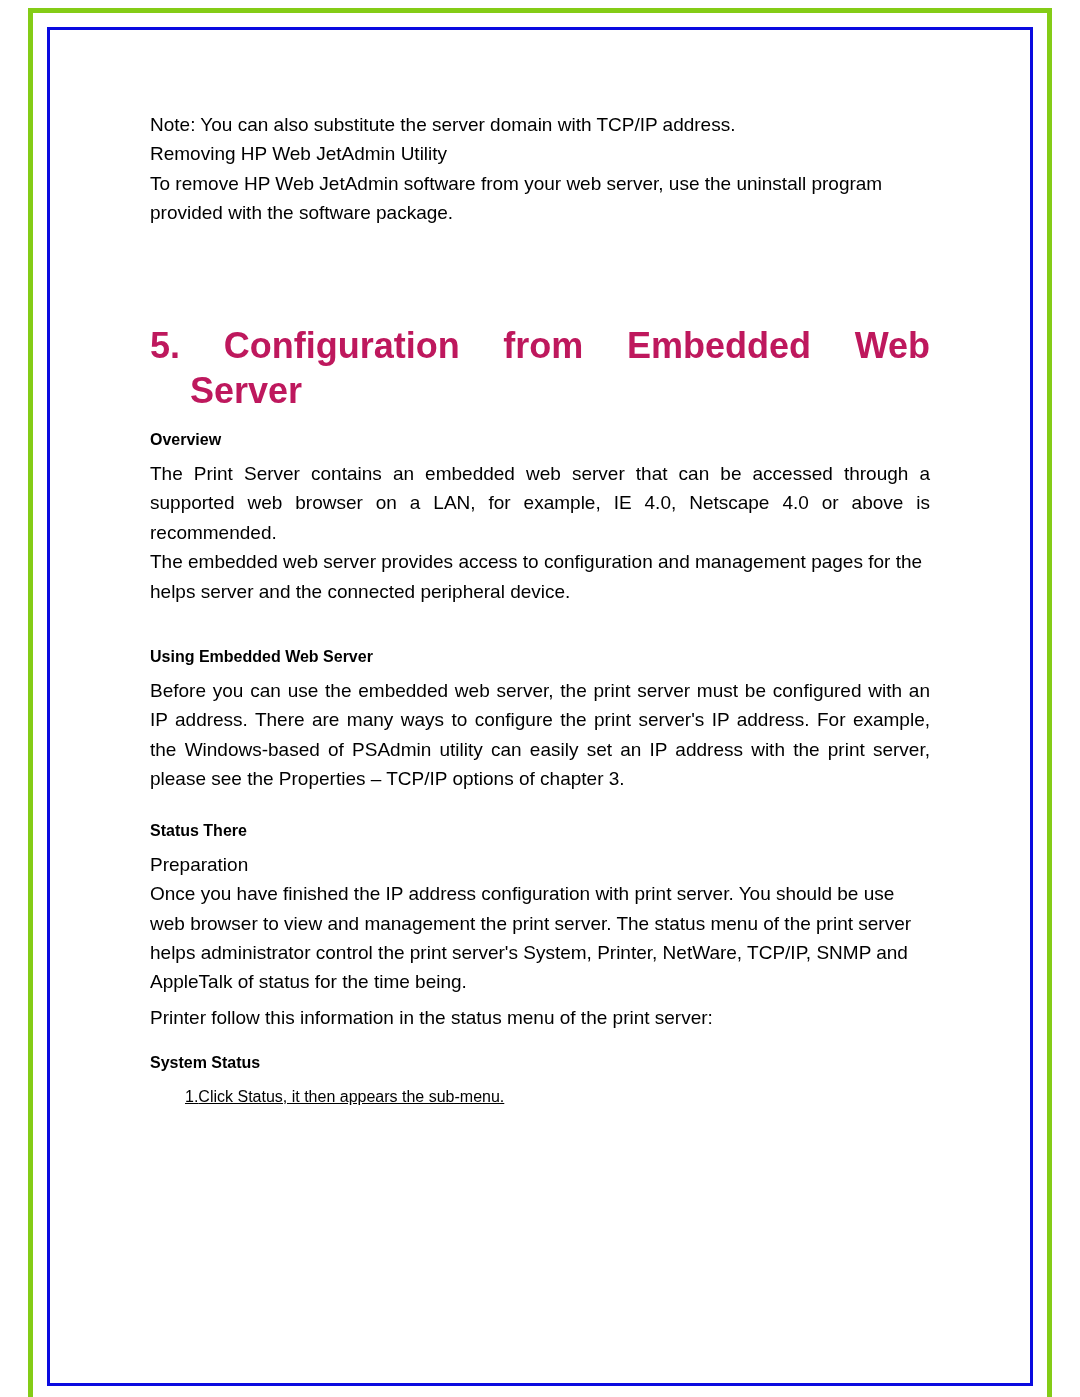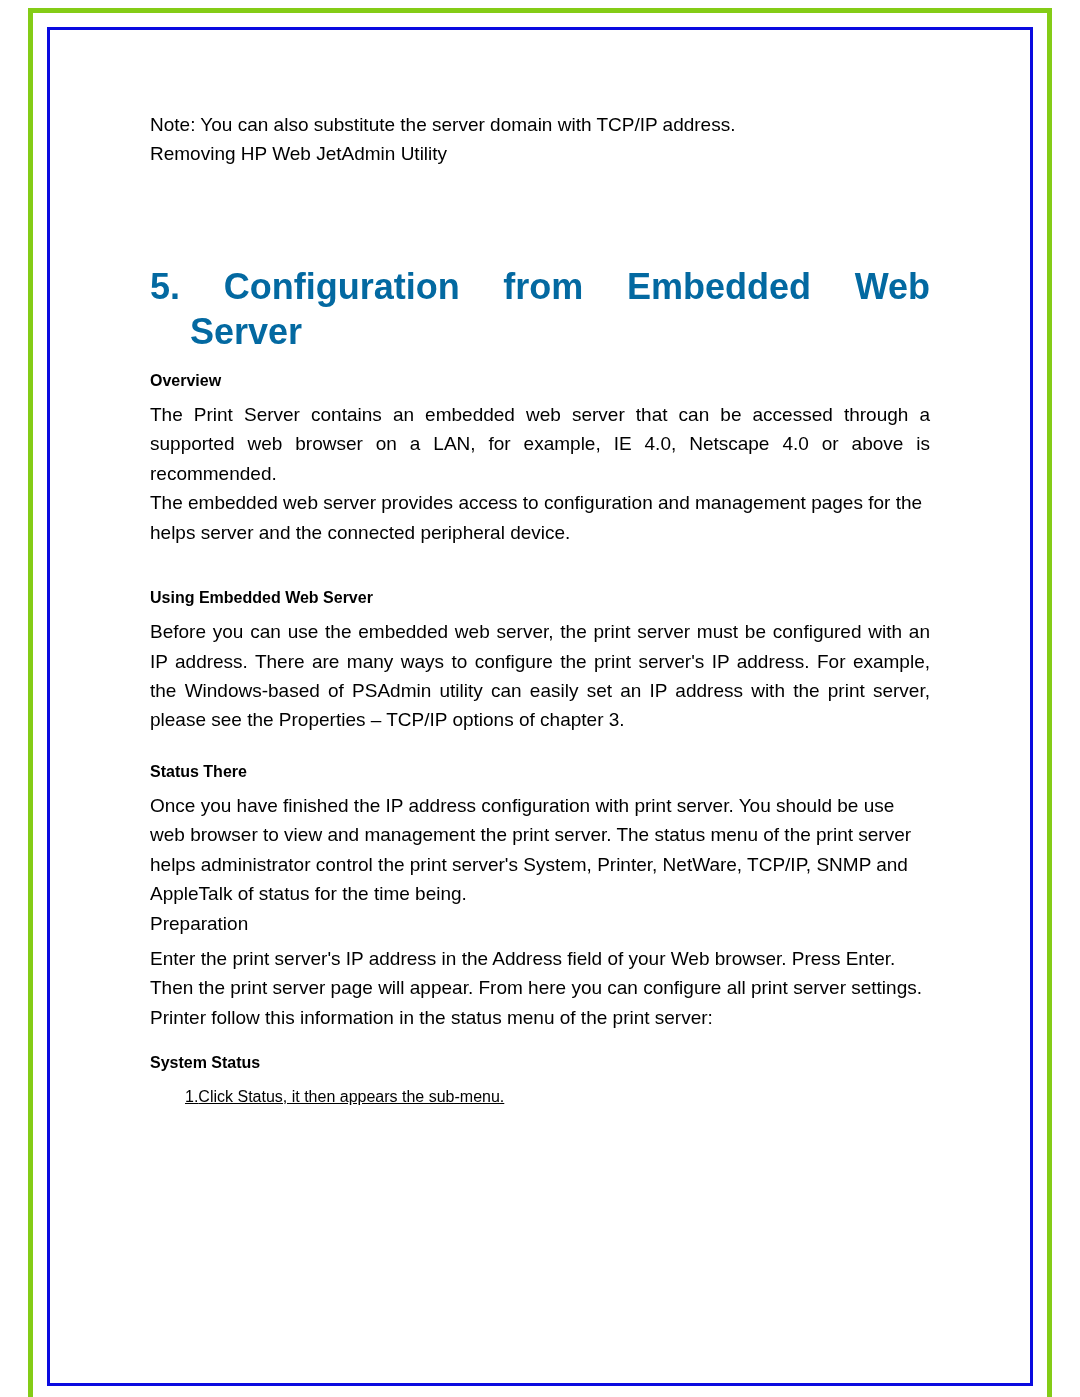--- a/index.html
+++ b/index.html
@@ -33,21 +33,21 @@
     line-height: 1.55;
     text-align: left;
   }
   .body-text.justify {
     text-align: justify;
     text-justify: inter-word;
   }
   .chapter-title {
     font-size: 36px;
     font-weight: bold;
-    color: #0369a1;
+    color: #be185d;
     margin-top: 95px;
     margin-bottom: 18px;
     text-align: justify;
     text-align-last: justify;
     line-height: 1.25;
   }
   .chapter-title .second-line {
     display: block;
     text-align-last: left;
     padding-left: 40px;
@@ -72,43 +72,43 @@
   ol.inset li span { }
 </style>
 </head>
 <body>
 
 <div class="page">
   <div class="inner-frame">
 
     <div class="body-text">Note: You can also substitute the server domain with TCP/IP address.</div>
     <div class="body-text">Removing HP Web JetAdmin Utility</div>
+    <div class="body-text">To remove HP Web JetAdmin software from your web server, use the uninstall program provided with the software package.</div>
 
     <div class="chapter-title">
       <span>5.  Configuration  from  Embedded  Web</span>
       <span class="second-line">Server</span>
     </div>
 
     <h2 class="section">Overview</h2>
     <div class="body-text justify">The Print Server contains an embedded web server that can be accessed through a supported web browser on a LAN, for example, IE 4.0, Netscape 4.0 or above is recommended.</div>
     <div class="body-text">The embedded web server provides access to configuration and management pages for the helps server and the connected peripheral device.</div>
 
     <div class="gap-lg"></div>
 
     <h2 class="section">Using Embedded Web Server</h2>
     <div class="body-text justify">Before you can use the embedded web server, the print server must be configured with an IP address. There are many ways to configure the print server's IP address. For example, the Windows-based of PSAdmin utility can easily set an IP address with the print server, please see the Properties – TCP/IP options of chapter 3.</div>
     <div class="gap-sm"></div>
 
     <div class="gap-md"></div>
 
     <h2 class="section">Status There</h2>
+    <div class="body-text">Preparation</div>
     <div class="body-text">Once you have finished the IP address configuration with print server. You should be use web browser to view and management the print server. The status menu of the print server helps administrator control the print server's System, Printer, NetWare, TCP/IP, SNMP and AppleTalk of status for the time being.</div>
-    <div class="body-text">Preparation</div>
     <div class="gap-sm"></div>
-    <div class="body-text">Enter the print server's IP address in the Address field of your Web browser. Press Enter. Then the print server page will appear. From here you can configure all print server settings.</div>
     <div class="body-text">Printer follow this information in the status menu of the print server:</div>
 
     <div class="gap-md"></div>
 
     <h2 class="section">System Status</h2>
     <div class="gap-sm"></div>
     <ol class="inset">
       <li><span>Click Status, it then appears the sub-menu.</span></li>
     </ol>
 

